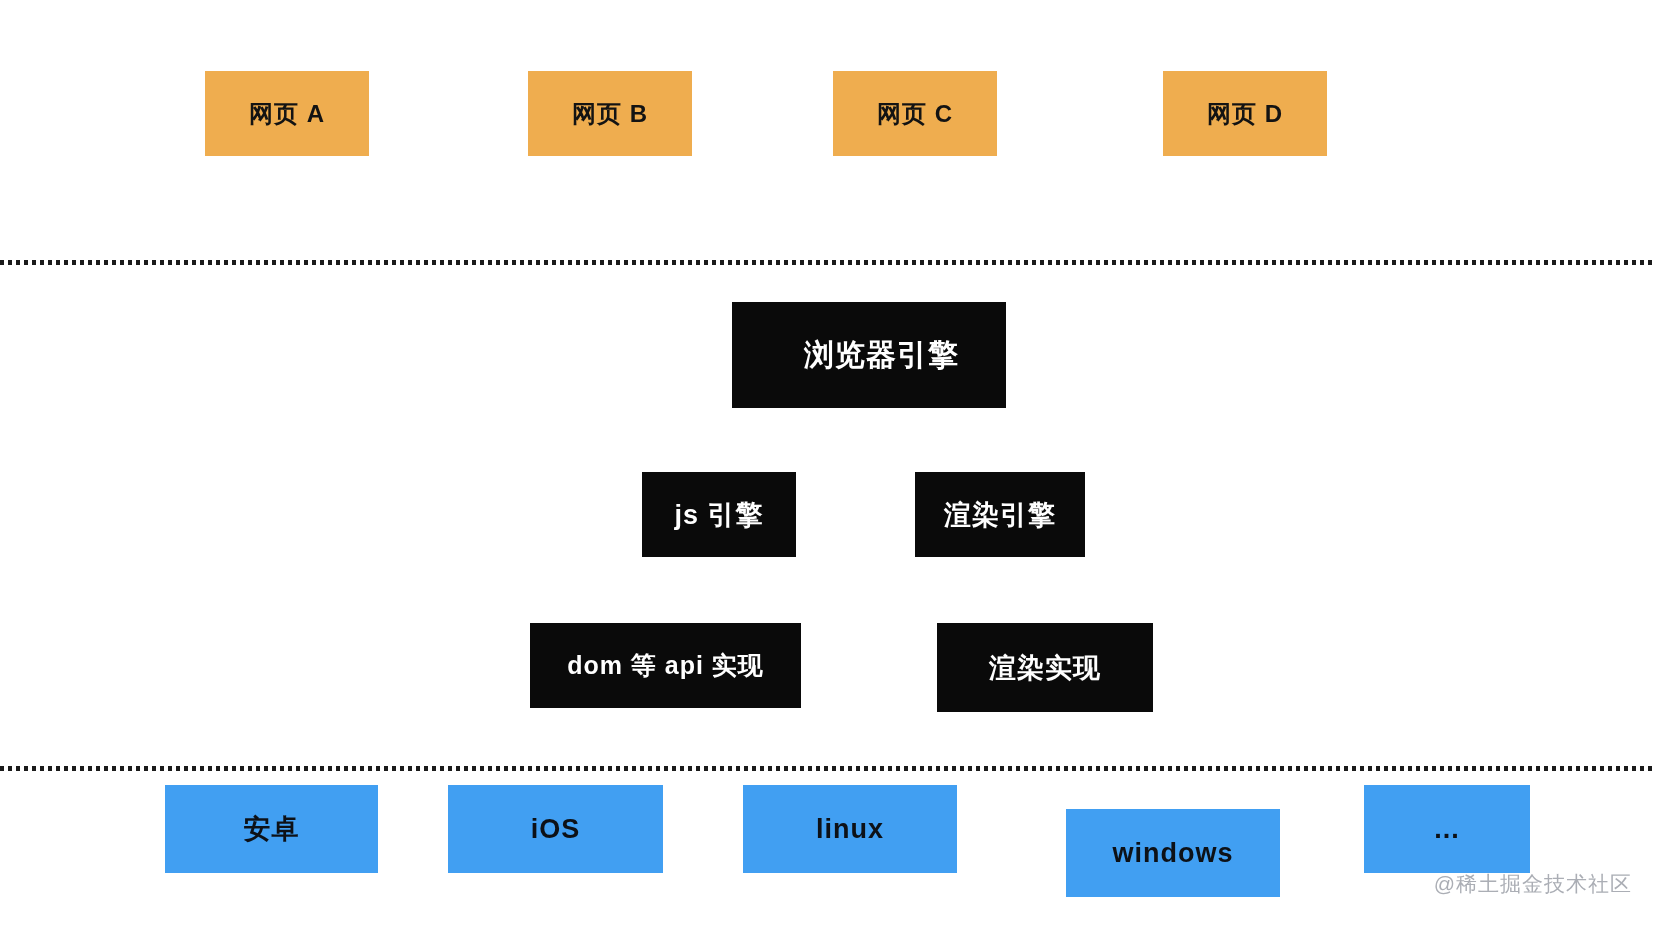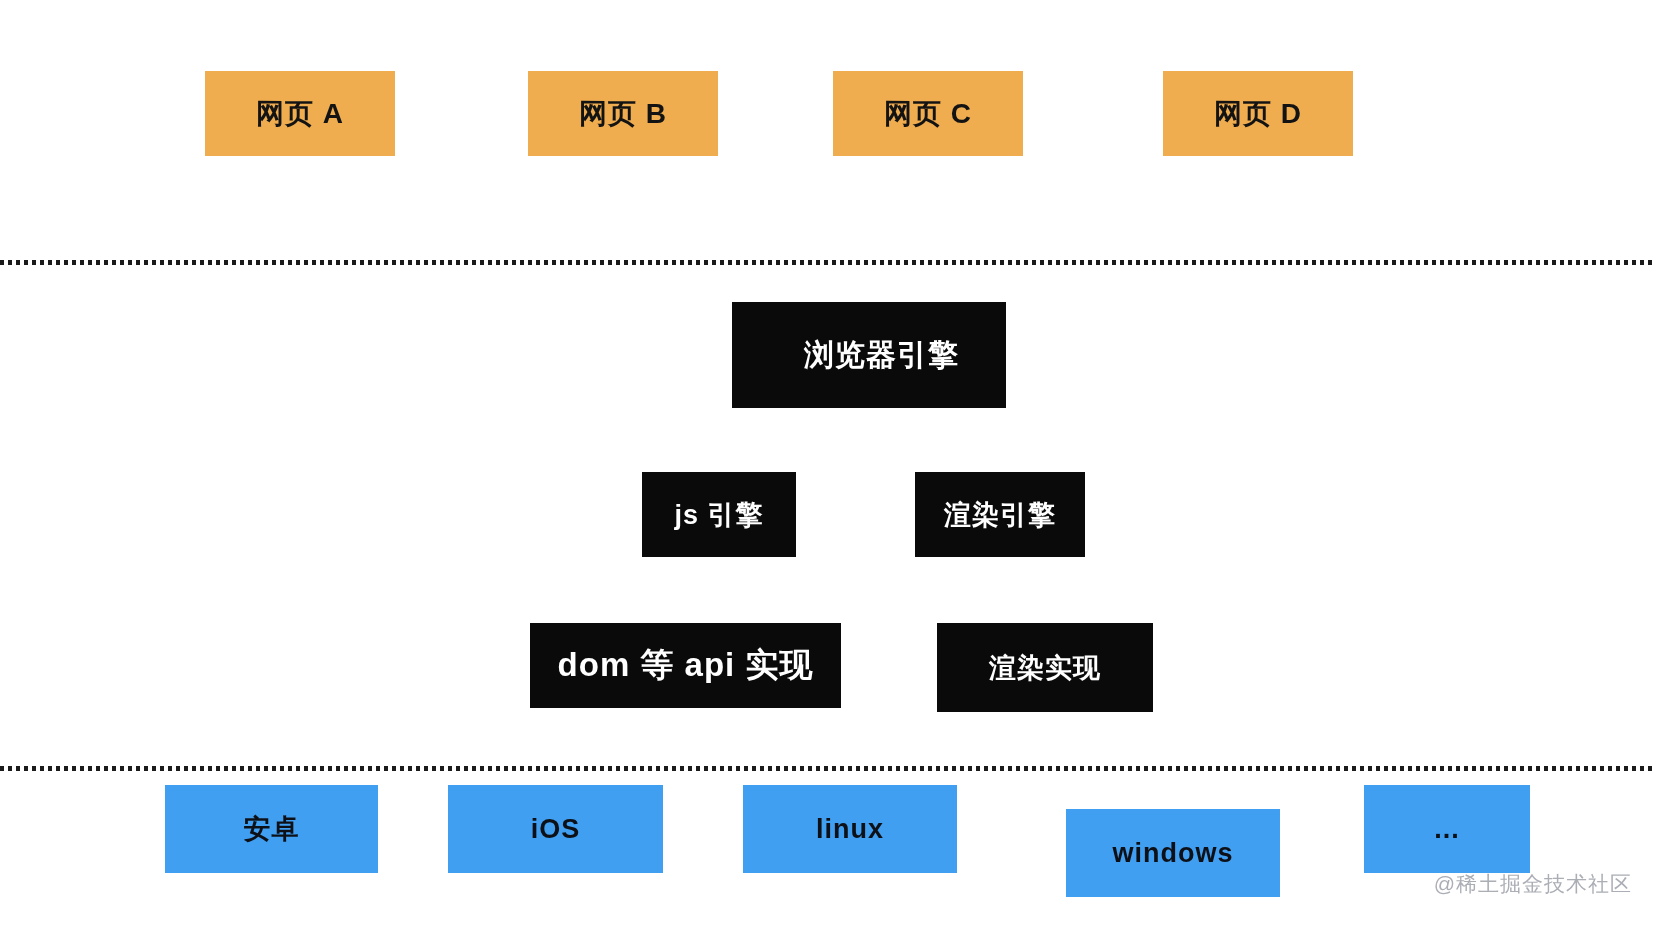--- a/index.html
+++ b/index.html
@@ -20,22 +20,22 @@
     display: flex;
     align-items: center;
     justify-content: center;
     font-weight: bold;
     letter-spacing: 1px;
     box-sizing: border-box;
   }
   .webpage-box {
     background: #efad4f;
     color: #131313;
-    font-size: 28px;
-    width: 190px;
+    font-size: 24px;
+    width: 164px;
     height: 85px;
     top: 71px;
   }
   .engine-box {
     background: #0a0a0a;
     color: #ffffff;
   }
   .os-box {
     background: #419ff2;
     color: #0d1117;
@@ -70,21 +70,21 @@
   <div class="box webpage-box" style="left: 1163px;">网页 D</div>
 
   <div class="dotted-divider" style="top: 260px;"></div>
 
   <div class="box engine-box" style="left: 732px; top: 302px; width: 274px; height: 106px; font-size: 30px; padding-left: 25px;">浏览器引擎</div>
 
   <div class="box engine-box" style="left: 642px; top: 472px; width: 154px; height: 85px; font-size: 27px;">js 引擎</div>
 
   <div class="box engine-box" style="left: 915px; top: 472px; width: 170px; height: 85px; font-size: 27px;">渲染引擎</div>
 
-  <div class="box engine-box" style="left: 530px; top: 623px; width: 311px; height: 85px; font-size: 33px;">dom 等 api 实现</div>
+  <div class="box engine-box" style="left: 530px; top: 623px; width: 271px; height: 85px; font-size: 25px;">dom 等 api 实现</div>
 
   <div class="box engine-box" style="left: 937px; top: 623px; width: 216px; height: 89px; font-size: 27px;">渲染实现</div>
 
   <div class="dotted-divider" style="top: 766px;"></div>
 
   <div class="box os-box" style="left: 165px; width: 213px;">安卓</div>
   <div class="box os-box" style="left: 448px; width: 215px;">iOS</div>
   <div class="box os-box" style="left: 743px; width: 214px;">linux</div>
   <div class="box os-box" style="left: 1066px; width: 214px; margin-top: 24px;">windows</div>
   <div class="box os-box" style="left: 1364px; width: 166px;">...</div>

